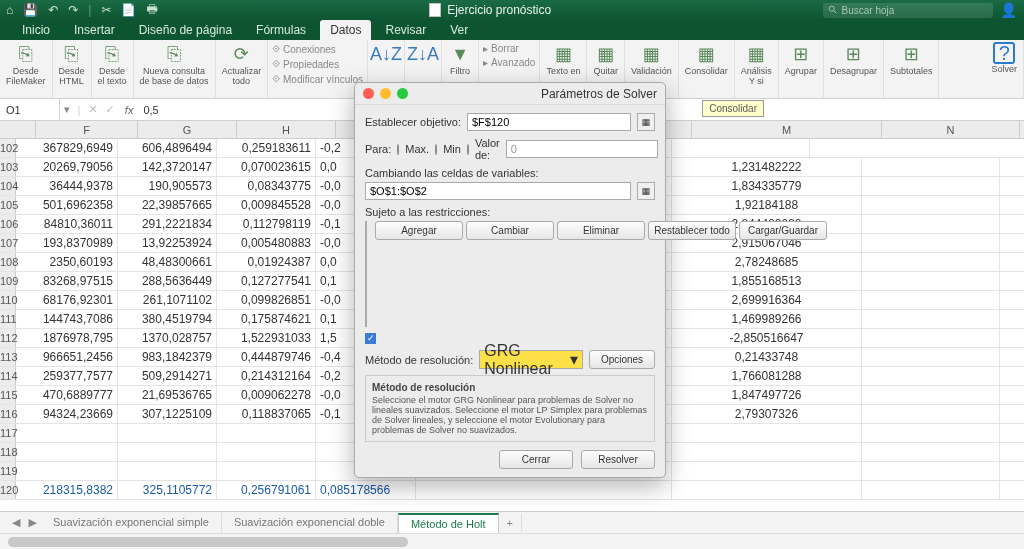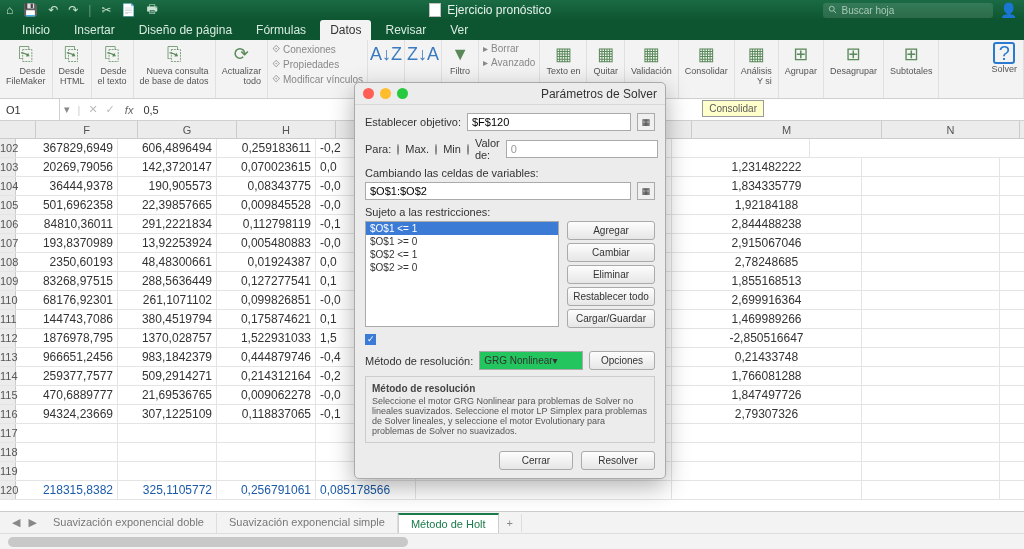--- a/index.html
+++ b/index.html
@@ -11,21 +11,21 @@
 .tb-title .doc-ic{width:12px;height:14px;background:#fff;display:inline-block;border:1px solid #c0c0c0;position:relative}
 .search{width:170px;height:15px;background:rgba(255,255,255,.12);border-radius:3px;display:flex;align-items:center;padding:0 5px;gap:4px;color:#a7c9b6}
 .search svg{width:10px;height:10px}
 .user-ic{margin-left:8px;font-size:14px;color:#cbe3d4}
 .menubar{height:20px;background:#0d5530;display:flex;align-items:flex-end;padding:0 12px;gap:4px}
 .menubar .mi{padding:3px 10px;color:#d8ebe0;font-size:12px;cursor:pointer}
 .menubar .mi.active{background:#f3f3f3;color:#333;border-radius:3px 3px 0 0}
 .ribbon{height:59px;background:#f3f3f3;border-bottom:1px solid #d0d0d0;display:flex;font-size:10px;color:#5a5a5a;position:relative}
 .rgrp{display:flex;flex-direction:column;align-items:center;padding:2px 6px;border-right:1px solid #e0e0e0;justify-content:flex-start;gap:1px}
 .rgrp .ic{width:24px;height:24px;display:flex;align-items:center;justify-content:center;font-size:18px;color:#5a8a5a}
-.rgrp .lbl{font-size:9px;text-align:right;line-height:1.1;color:#555}
+.rgrp .lbl{font-size:9px;text-align:center;line-height:1.1;color:#555}
 .rgrp.small{padding:2px 4px}
 .rgrp .sitem{display:flex;align-items:center;gap:3px;font-size:10px;color:#888;padding:1px 0}
 .rgrp.solver .ic{font-size:20px;color:#2a7bcf;border:2px solid #2a7bcf;border-radius:3px;width:22px;height:22px}
 .tooltip{position:absolute;background:#ffffcc;border:1px solid #999;padding:2px 6px;font-size:10px;top:60px;right:260px;z-index:5}
 .fbar{height:22px;border-bottom:1px solid #d0d0d0;display:flex;align-items:center;font-size:11px}
 .namebox{width:60px;padding:0 6px;border-right:1px solid #d0d0d0;height:100%;display:flex;align-items:center}
 .fx{padding:0 6px;font-style:italic;color:#666}
 .fval{padding:0 4px}
 .grid{position:relative}
 .colhdr{display:flex;height:18px;background:#ececec;border-bottom:1px solid #ccc}
@@ -56,26 +56,26 @@
 .dlg-body{padding:8px 10px}
 .drow{display:flex;align-items:center;gap:6px;margin-bottom:6px}
 .drow label{white-space:nowrap}
 .dinput{flex:1;height:18px;border:1px solid #aaa;background:#fff;padding:0 4px;font-size:11px}
 .range-btn{width:18px;height:18px;border:1px solid #aaa;background:#f0f0f0;font-size:9px;text-align:center;line-height:16px;cursor:pointer}
 .radio{width:11px;height:11px;border:1px solid #888;border-radius:50%;display:inline-block;position:relative}
 .radio.on::after{content:"";position:absolute;inset:2px;background:#3b7bd6;border-radius:50%}
 .listbox{width:200px;height:106px;background:#fff;border:1px solid #aaa;overflow:hidden;font-size:10px}
 .listbox div{padding:1px 4px}
 .listbox div.sel{background:#3b7bd6;color:#fff}
-.side-btns{display:flex;flex-direction:column;gap:3px;margin-left:8px}
+.side-btns{display:flex;flex-direction:row;gap:3px;margin-left:8px}
 .btn{height:19px;width:88px;background:linear-gradient(180deg,#fdfdfd,#e6e6e6);border:1px solid #aaa;border-radius:3px;font-size:10px;cursor:pointer;text-align:center;line-height:17px}
 .chk{width:11px;height:11px;border:1px solid #888;display:inline-block;background:#fff;position:relative}
 .chk.on{background:#3b7bd6;border-color:#3b7bd6}
 .chk.on::after{content:"✓";color:#fff;font-size:9px;position:absolute;left:1px;top:-1px}
-.select{flex:1;height:19px;border:1px solid #aaa;background:#22c55e;padding:0 4px;font-size:10px;display:flex;align-items:center;justify-content:flex-start}
+.select{flex:1;height:19px;border:1px solid #aaa;background:#fde047;padding:0 4px;font-size:16px;display:flex;align-items:center;justify-content:flex-start}
 .infobox{border:1px solid #ccc;background:#ececec;padding:6px;font-size:9px;color:#555;margin-top:6px}
 .infobox .h{font-weight:bold;margin-bottom:2px;font-size:10px;color:#444}
 .dlg-foot{display:flex;justify-content:flex-end;gap:8px;margin-top:8px}
 .btn.wide{width:74px}
 </style>
 </head>
 <body>
 
 <div class="titlebar">
   <div class="tb-icons">
@@ -415,22 +415,22 @@
         <div class="cell M"></div>
         <div class="cell N"></div>
       </div>
     </div>
 </div>
 
 <div class="sheet-tabs">
   <span class="nav">◀</span>
   <span class="nav">▶</span>
   <div id="stabs" style="display:flex">
+      <div class="stab">Suavización exponencial simple</div>
       <div class="stab">Suavización exponencial doble</div>
-      <div class="stab">Suavización exponencial simple</div>
       <div class="stab active">Método de Holt</div>
     </div>
   <div class="stab add">+</div>
 </div>
 <div class="hscroll">
     <div class="thumb"></div>
   </div>
 
 <div class="dialog">
   <div class="dlg-tb">

